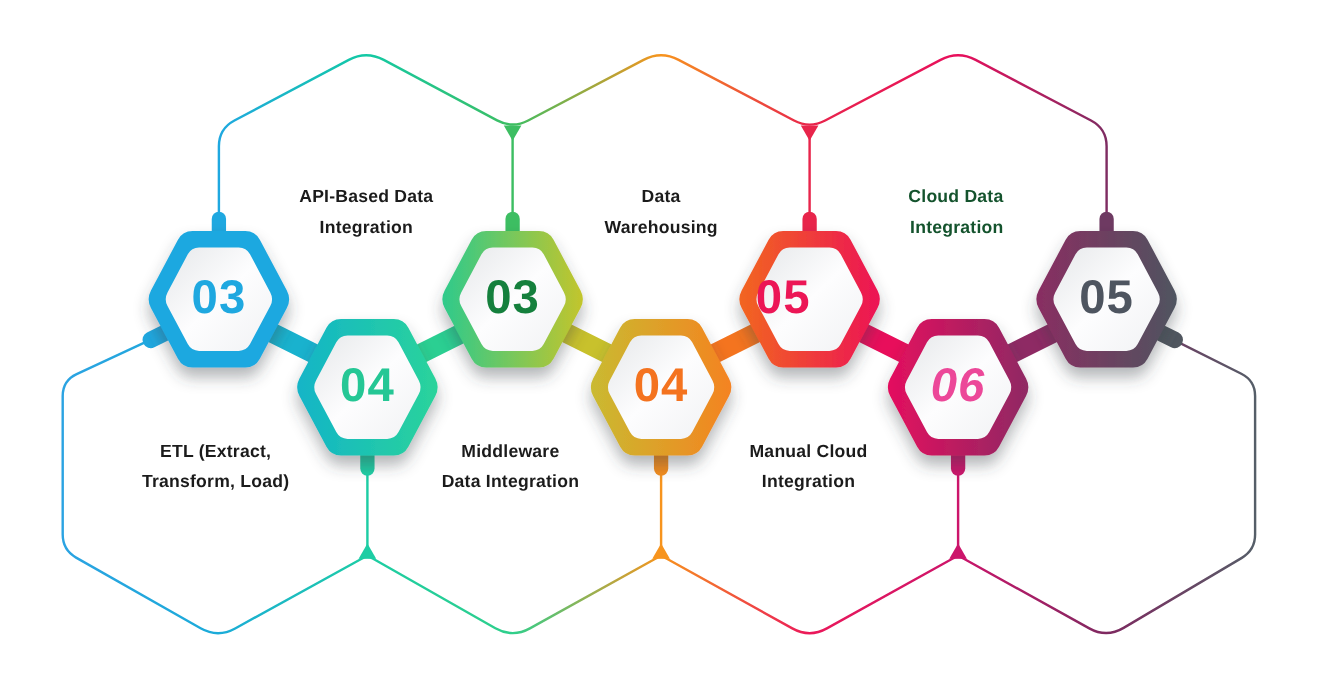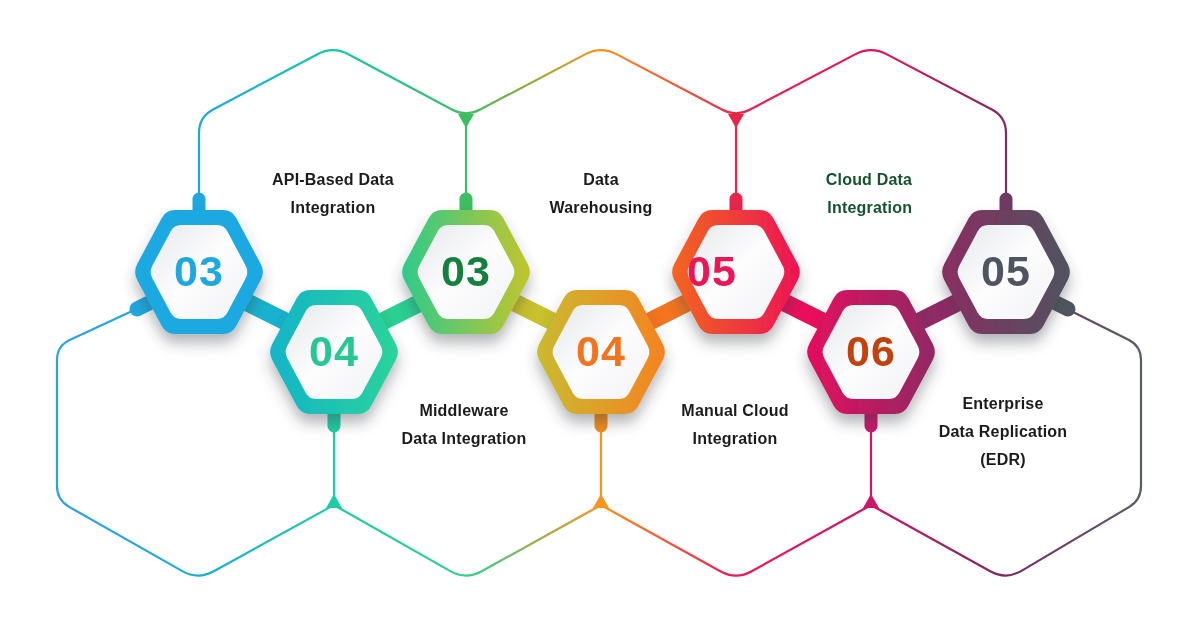--- a/index.html
+++ b/index.html
@@ -141,29 +141,28 @@
         <path d="M944.2286417330087 279.9447208317132 Q940 272 944.2286417330087 264.0552791682868L968.7713582669913 217.9447208317132 Q973 210 982 210L1030 210 Q1039 210 1043.2286417330085 217.9447208317132L1067.7713582669915 264.0552791682868 Q1072 272 1067.7713582669915 279.9447208317132L1043.2286417330085 326.0552791682868 Q1039 334 1030 334L982 334 Q973 334 968.7713582669913 326.0552791682868 Z" fill="url(#g6)" filter="url(#hexShadow)"></path>
         <path d="M959.2872908108484 278.18010672439493 Q956 272 959.2872908108484 265.81989327560507L977.7127091891516 231.18010672439496 Q981 225 988 225L1024 225 Q1031 225 1034.2872908108484 231.18010672439496L1052.7127091891516 265.81989327560507 Q1056 272 1052.7127091891516 278.18010672439493L1034.2872908108484 312.81989327560507 Q1031 319 1024 319L988 319 Q981 319 977.7127091891516 312.81989327560507 Z" fill="url(#innerGrad)"></path>
       </g>
     </svg>
 
   <div class="number" style="left: 199px; top: 272px; color: rgb(31, 168, 224);">03</div>
   <div class="number" style="left: 334px; top: 352px; color: rgb(37, 199, 149);">04</div>
   <div class="number" style="left: 466px; top: 272px; color: #15803d; text-align: right;">03</div>
   <div class="number" style="left: 601px; top: 352px; color: rgb(244, 115, 31);">04</div>
   <div class="number" style="left: 712px; top: 272px; color: rgb(236, 22, 86);">05</div>
-  <div class="number" style="left: 871px; top: 352px; color: #c2410c;">06</div>
+  <div class="number" style="left: 871px; top: 352px; color: #ec4899; font-style: italic;">06</div>
   <div class="number" style="left: 1006px; top: 272px; color: rgb(78, 85, 96);">05</div>
 
+  <div class="label" style="left: 196px; top: 397px; color: rgb(27, 27, 27);">ETL (Extract,
+Transform, Load)</div>
   <div class="label" style="left: 333px; top: 166px; color: rgb(27, 27, 27);">API-Based Data
 Integration</div>
   <div class="label" style="left: 464px; top: 397px; color: rgb(27, 27, 27);">Middleware
 Data Integration</div>
   <div class="label" style="left: 601px; top: 166px; color: rgb(27, 27, 27);">Data
 Warehousing</div>
   <div class="label" style="left: 735px; top: 397px; color: rgb(27, 27, 27);">Manual Cloud
 Integration</div>
   <div class="label" style="left: 869px; top: 166px; color: #14532d; text-align: right;">Cloud Data
 Integration</div>
-  <div class="label" style="left: 1003px; top: 390px; color: rgb(27, 27, 27);">Enterprise
-Data Replication
-(EDR)</div>
 </div>
 
 </body></html>

